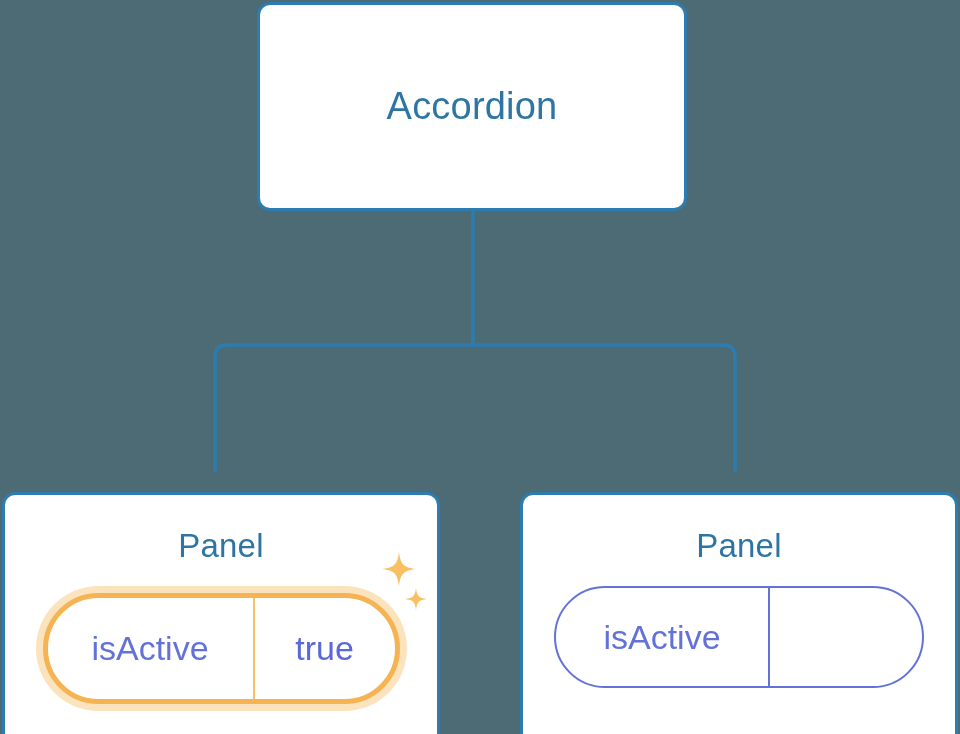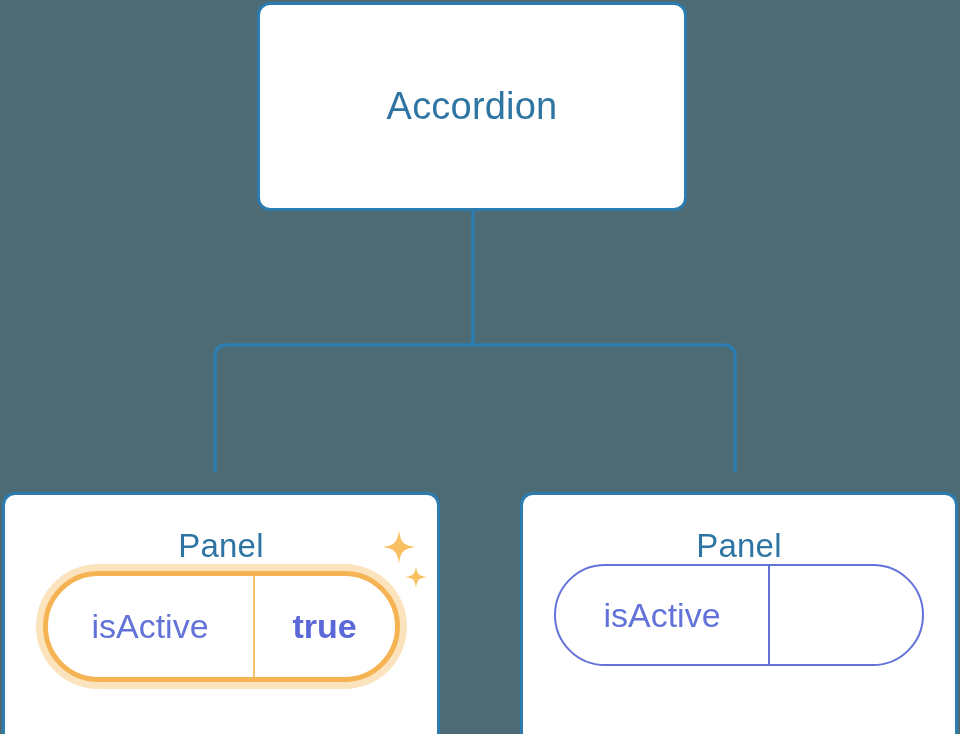--- a/index.html
+++ b/index.html
@@ -64,20 +64,21 @@
     padding-top: 33px;
   }
   .node-child.left  { left: 2px; }
   .node-child.right { left: 520px; }
 
   .node-child .node-title { font-size: 33px; }
 
   
   .pill-wrap {
     position: relative;
+    margin-top: 22px;
     display: flex;
     align-items: center;
     justify-content: center;
   }
 
   .pill {
     display: flex;
     align-items: stretch;
     box-sizing: border-box;
     border-radius: 999px;
@@ -126,21 +127,21 @@
   .pill-hl .pill-key {
     width: 207px;
     border-right: 2px solid #f9c06a;
     color: #6272d8;
     font-size: 34px;
   }
   .pill-hl .pill-val {
     flex: 1;
     color: #5a68d8;
     font-size: 34px;
-    font-weight: bold;
+    font-weight: normal;
   }
 
   
   .sparkles {
     position: absolute;
     right: -24px;
     top: -38px;
     width: 62px;
     height: 70px;
     pointer-events: none;

